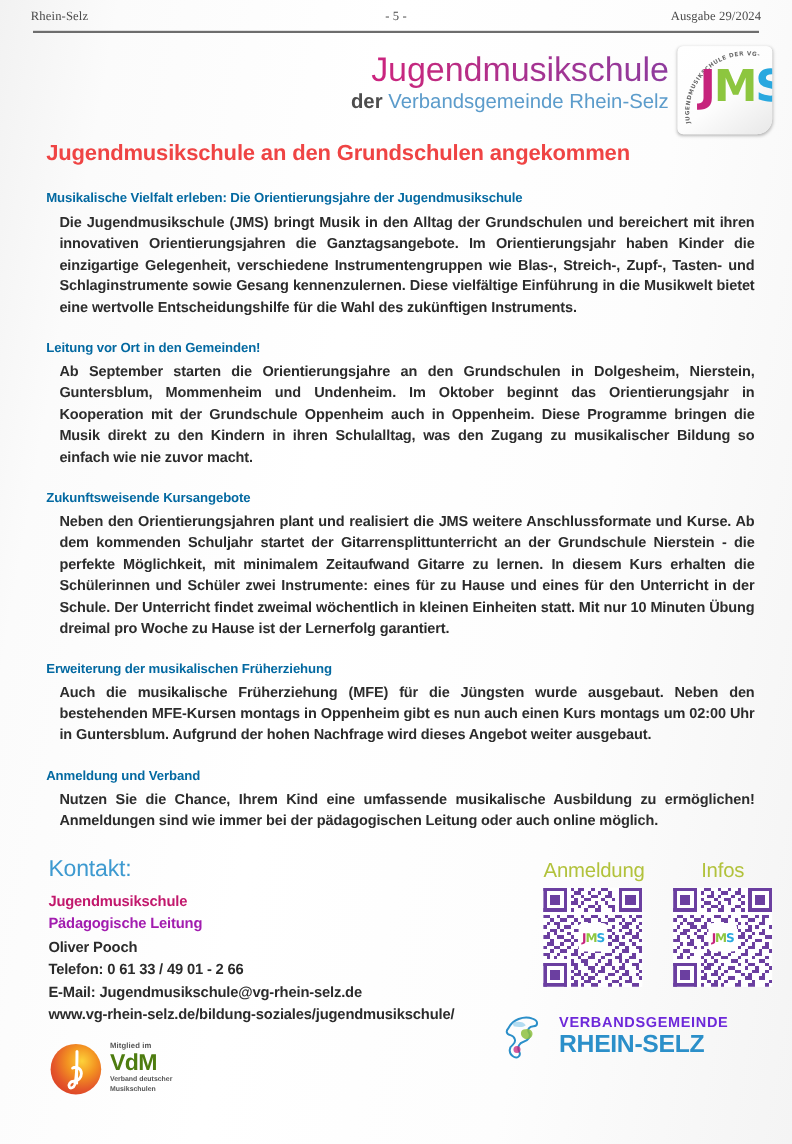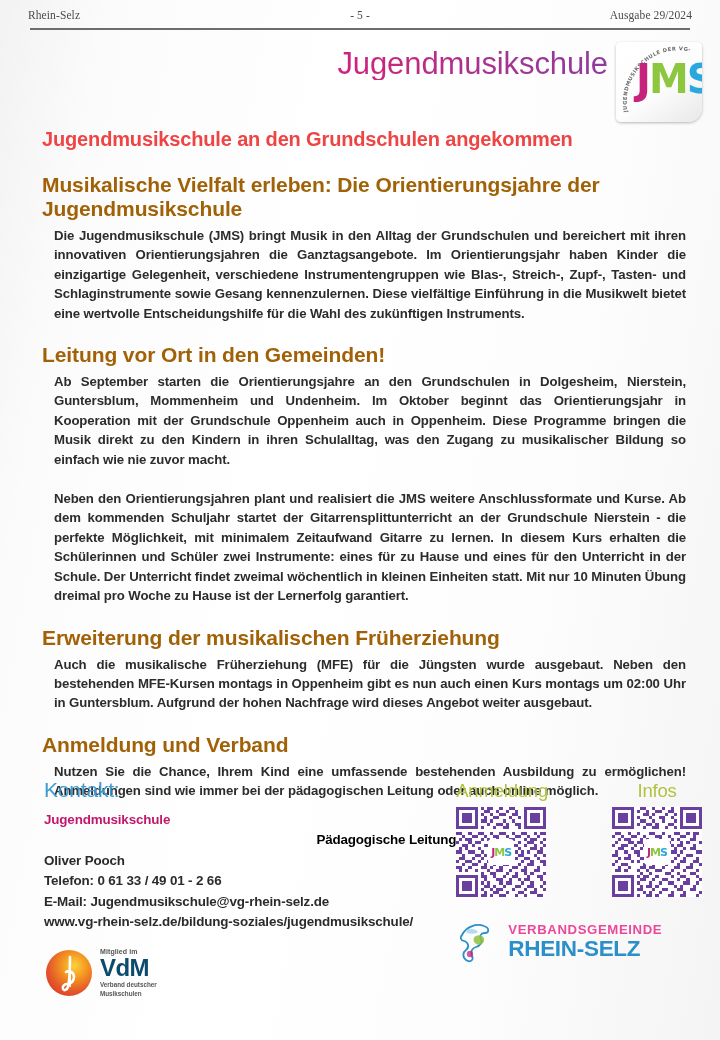--- a/index.html
+++ b/index.html
@@ -106,23 +106,23 @@
 
   h1.title {
     font-size: 20px;
     font-weight: 700;
     color: #ef4444;
     margin: 0 0 22px 4px;
     letter-spacing: -0.15px;
   }
 
   h2.section {
-    font-size: 21px;
+    font-size: 12px;
     font-weight: 600;
-    color: #a16207;
+    color: #0369a1;
     margin: 0 0 5px 4px;
     letter-spacing: -0.1px;
   }
 
   p.body {
     margin: 0 0 20px 16px;
     font-size: 13.2px;
     line-height: 1.47;
     color: #2c2c2c;
     text-align: justify;
@@ -150,43 +150,43 @@
   }
   .contact .line {
     font-size: 13.4px;
     line-height: 1.52;
     margin-left: 4px;
     font-weight: 600;
     color: #2b2b2b;
     letter-spacing: -0.15px;
   }
   .contact .line.pink  { color: #c2186c; }
-  .contact .line.green { color: #000000; text-align: right; }
+  .contact .line.green { color: #a21caf; }
 
   
   .vdm {
     margin: 16px 0 0 6px;
     display: flex;
     align-items: center;
   }
   .vdm-mark {
     width: 46px; height: 46px;
     border-radius: 50%;
     background: radial-gradient(circle at 62% 34%, #fdd23a 0%, #f39321 32%, #e4572a 62%, #d32b22 100%);
     position: relative;
     flex: none;
   }
   .vdm-txt { margin-left: 8px; line-height: 1; }
   .vdm-txt .t1 { font-size: 7px; color: #555; font-weight: 700; letter-spacing: .1px; }
-  .vdm-txt .t2 { font-size: 24px; color: #0c4a6e; font-weight: 700; letter-spacing: -.6px; margin: 1px 0 1px 0;}
+  .vdm-txt .t2 { font-size: 21px; color: #4d7c0f; font-weight: 700; letter-spacing: -.6px; margin: 1px 0 1px 0;}
   .vdm-txt .t3 { font-size: 6.3px; color: #555; font-weight: 700; line-height: 1.35; }
 
   
   .qr-zone { width: 248px; padding-top: 2px; }
-  .qr-row { display: flex; gap: 26px; justify-content: space-between; }
+  .qr-row { display: flex; gap: 26px; justify-content: flex-end; }
   .qr-item { text-align: center; }
   .qr-label {
     font-size: 18.5px;
     color: #b2c23c;
     font-weight: 400;
     margin-bottom: 5px;
     letter-spacing: -0.2px;
   }
   .qr-box {
     width: 90px; height: 90px;
@@ -215,41 +215,44 @@
 
   
   .vg-logo {
     margin-top: 22px;
     display: flex;
     align-items: center;
   }
   .vg-mark { width: 46px; height: 46px; flex: none; }
   .vg-words { margin-left: 6px; line-height: 1; }
   .vg-words .w1 {
-    font-size: 13.2px; color: #ec4899; font-weight: 700; letter-spacing: .6px;
+    font-size: 13.2px; color: #6d28d9; font-weight: 700; letter-spacing: .6px;
   }
   .vg-words .w2 {
     font-size: 22.5px; color: #2b8fc9; font-weight: 700; letter-spacing: -.3px; margin-top: 2px;
   }
 </style>
 </head>
 <body>
 
 <div class="page">
 
   <div class="runhead">
     <span class="left">Rhein-Selz</span>
     <span class="center">- 5 -</span>
     <span class="right">Ausgabe 29/2024</span>
   </div>
   <div class="runrule"></div>
 
   <div class="header">
     <div class="header-text">
       <div class="brand-main">Jugendmusikschule</div>
+      <div class="brand-sub">
+        <span class="der">der </span><span class="vg">Verbandsgemeinde Rhein-Selz</span>
+      </div>
     </div>
 
     <div class="jms-logo">
       <svg class="jms-arc" viewBox="0 0 86 80">
         <defs>
           <path id="arcpath" d="M 12,72 A 52,52 0 0 1 76,10" fill="none"></path>
         </defs>
         <text font-family="DejaVu Sans, sans-serif" font-size="5.2" font-weight="700" fill="#6b6b6b" letter-spacing="0.5">
           <textPath href="#arcpath" startOffset="2%">JUGENDMUSIKSCHULE  DER VG-RHEIN-SELZ</textPath>
         </text>
@@ -262,27 +265,28 @@
 
   <div class="article">
     <h1 class="title">Jugendmusikschule an den Grundschulen angekommen</h1>
 
     <h2 class="section">Musikalische Vielfalt erleben: Die Orientierungsjahre der Jugendmusikschule</h2>
     <p class="body">Die Jugendmusikschule (JMS) bringt Musik in den Alltag der Grundschulen und bereichert mit ihren innovativen Orientierungsjahren die Ganztagsangebote. Im Orientierungsjahr haben Kinder die einzigartige Gelegenheit, verschiedene Instrumentengruppen wie Blas-, Streich-, Zupf-, Tasten- und Schlaginstrumente sowie Gesang kennenzulernen. Diese vielfältige Einführung in die Musikwelt bietet eine wertvolle Entscheidungshilfe für die Wahl des zukünftigen Instruments.</p>
 
     <h2 class="section">Leitung vor Ort in den Gemeinden!</h2>
     <p class="body">Ab September starten die Orientierungsjahre an den Grundschulen in Dolgesheim, Nierstein, Guntersblum, Mommenheim und Undenheim. Im Oktober beginnt das Orientierungsjahr in Kooperation mit der Grundschule Oppenheim auch in Oppenheim. Diese Programme bringen die Musik direkt zu den Kindern in ihren Schulalltag, was den Zugang zu musikalischer Bildung so einfach wie nie zuvor macht.</p>
 
+    <h2 class="section">Zukunftsweisende Kursangebote</h2>
     <p class="body">Neben den Orientierungsjahren plant und realisiert die JMS weitere Anschlussformate und Kurse. Ab dem kommenden Schuljahr startet der Gitarrensplittunterricht an der Grundschule Nierstein - die perfekte Möglichkeit, mit minimalem Zeitaufwand Gitarre zu lernen. In diesem Kurs erhalten die Schülerinnen und Schüler zwei Instrumente: eines für zu Hause und eines für den Unterricht in der Schule. Der Unterricht findet zweimal wöchentlich in kleinen Einheiten statt. Mit nur 10 Minuten Übung dreimal pro Woche zu Hause ist der Lernerfolg garantiert.</p>
 
     <h2 class="section">Erweiterung der musikalischen Früherziehung</h2>
     <p class="body">Auch die musikalische Früherziehung (MFE) für die Jüngsten wurde ausgebaut. Neben den bestehenden MFE-Kursen montags in Oppenheim gibt es nun auch einen Kurs montags um 02:00 Uhr in Guntersblum. Aufgrund der hohen Nachfrage wird dieses Angebot weiter ausgebaut.</p>
 
     <h2 class="section">Anmeldung und Verband</h2>
-    <p class="body last">Nutzen Sie die Chance, Ihrem Kind eine umfassende bestehenden Ausbildung zu ermöglichen! Anmeldungen sind wie immer bei der pädagogischen Leitung oder auch online möglich.</p>
+    <p class="body last">Nutzen Sie die Chance, Ihrem Kind eine umfassende musikalische Ausbildung zu ermöglichen! Anmeldungen sind wie immer bei der pädagogischen Leitung oder auch online möglich.</p>
   </div>
 
   <div class="bottom">
 
     <div class="contact">
       <div class="kontakt-head">Kontakt:</div>
       <div class="line pink">Jugendmusikschule</div>
       <div class="line green">Pädagogische Leitung</div>
       <div class="line">Oliver Pooch</div>
       <div class="line">Telefon: 0 61 33 / 49 01 - 2 66</div>

